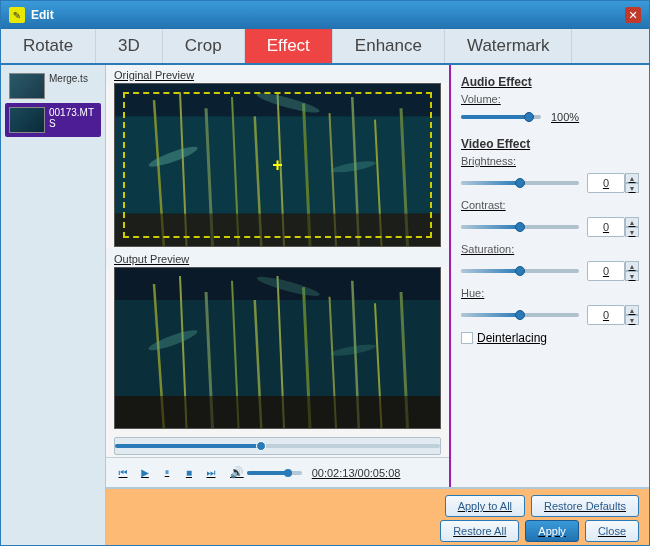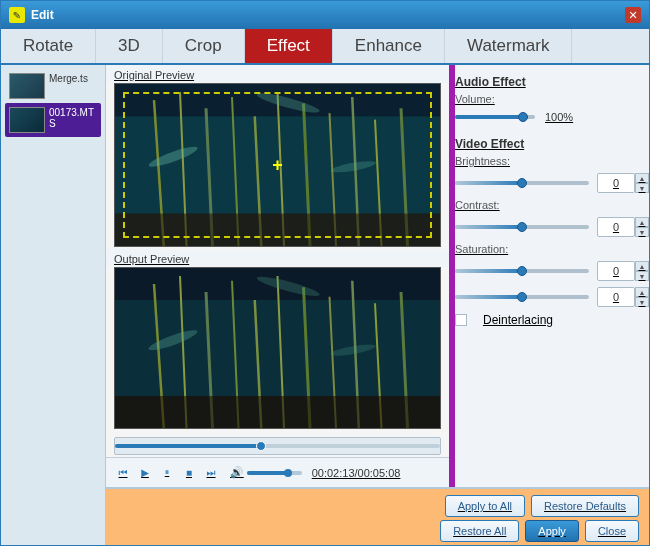--- a/index.html
+++ b/index.html
@@ -31,21 +31,21 @@
       padding: 8px 22px;
       cursor: pointer;
       color: #444;
       font-size: 17px;
       height: 100%;
       display: flex;
       align-items: center;
       border-right: 1px solid #c5d5e0;
     }
     .tab.active {
-      background: #b91c1c;
+      background: #ef4444;
       color: white;
     }
 
     .content-area {
       display: flex;
       flex: 1;
       overflow: hidden;
     }
 
     .left-panel {
@@ -191,22 +191,22 @@
     .time-display {
       margin-left: 6px;
       font-size: 11px;
       color: #333;
     }
 
     
     .right-panel {
       width: 200px;
       background: #f0f4f8;
-      border-left: 6px solid #a21caf;
-      padding: 10px 0;
+      border-left: 2px solid #a21caf;
+      padding: 10px 10px;
       display: flex;
       flex-direction: column;
       gap: 8px;
       overflow-y: auto;
     }
 
     .section-title {
       font-size: 12px;
       font-weight: bold;
       color: #333;
@@ -270,21 +270,21 @@
       align-items: center;
       justify-content: center;
       cursor: pointer;
       font-size: 7px;
       color: #555;
     }
 
     .deinterlacing-row {
       display: flex;
       align-items: center;
-      gap: 16px;
+      gap: 4px;
       margin-top: 4px;
     }
     .checkbox {
       width: 12px; height: 12px;
       border: 1px solid #aabbc8;
       background: white;
       display: flex;
       align-items: center;
       justify-content: center;
     }
@@ -545,20 +545,23 @@
               <div style="display:flex;margin-left:4px;">
                 <div class="number-input">0</div>
                 <div class="number-spin">
                   <div class="spin-btn">▲</div>
                   <div class="spin-btn">▼</div>
                 </div>
               </div>
             </div>
 
             <div class="effect-row">
+              <span class="effect-label">Hue:</span>
+            </div>
+            <div class="effect-row">
               <div class="slider-track">
                 <div class="slider-fill" style="width:50%;background:linear-gradient(to right,#b0c8d8,#2a7ab8);"></div>
                 <div class="slider-thumb" style="left:50%;"></div>
               </div>
               <div style="display:flex;margin-left:4px;">
                 <div class="number-input">0</div>
                 <div class="number-spin">
                   <div class="spin-btn">▲</div>
                   <div class="spin-btn">▼</div>
                 </div>

